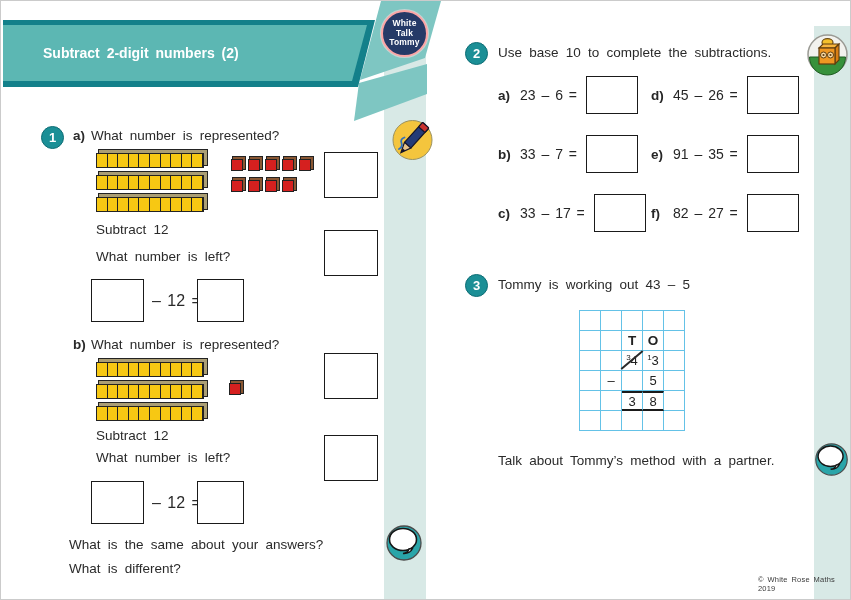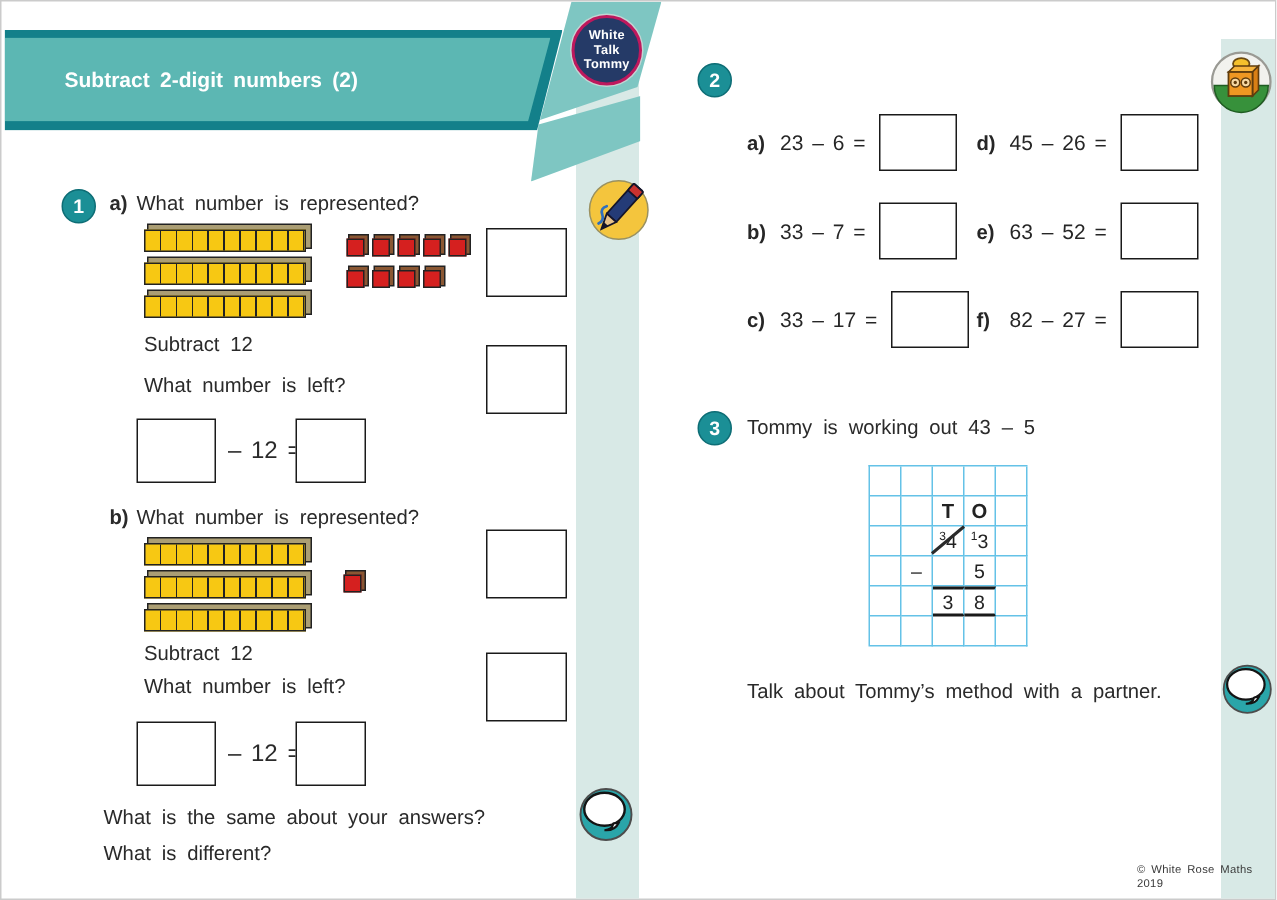--- a/index.html
+++ b/index.html
@@ -21,21 +21,21 @@
     clip-path:polygon(8px 24px,76px 5px,76px 35px,3px 62px);}
   
   .banner-outer{left:2px;top:19px;width:372px;height:67px;background:#13808a;
     clip-path:polygon(0 0,100% 0,calc(100% - 17px) 100%,0 100%);}
   .banner-inner{position:absolute;left:0;top:5px;width:364px;height:56px;background:#5cb7b3;
     clip-path:polygon(0 0,100% 0,calc(100% - 15px) 100%,0 100%);}
   .banner-title{position:absolute;left:40px;top:0;height:67px;line-height:67px;margin:0;
     color:#fff;font-size:14px;font-weight:bold;word-spacing:3px;white-space:nowrap;}
   
   .logo{left:380px;top:9px;width:47px;height:47px;border-radius:50%;background:#253a67;
-    border:2px solid #be185d;box-shadow:0 0 0 1px #c3d4d2;box-sizing:border-box;
+    border:2px solid #fca5a5;box-shadow:0 0 0 1px #c3d4d2;box-sizing:border-box;
     display:flex;flex-direction:column;align-items:center;justify-content:center;}
   .logo span{font-size:8.5px;font-weight:bold;color:#fff;line-height:1.1;letter-spacing:.2px;}
   
   .badge{width:23px;height:23px;border-radius:50%;background:#1b8f96;border:1px solid #0d6d75;
     color:#fff;font-size:13px;font-weight:bold;display:flex;align-items:center;justify-content:center;
     box-sizing:border-box;}
   
   .box{border:1.5px solid #1a1a1a;background:#fff;box-sizing:border-box;}
   
   .rods{display:flex;flex-direction:column;gap:7px;}
@@ -170,20 +170,21 @@
 
   <div class="abs" style="left:383px;top:522px;width:40px;height:40px;">
     <svg width="40" height="40" viewBox="0 0 40 40">
       <circle cx="20" cy="20" r="17" fill="#2aa5a9" stroke="#4c4c4c" stroke-width="1.3"></circle>
       <ellipse cx="19" cy="16.5" rx="13.5" ry="11" fill="#fff" stroke="#141414" stroke-width="1.6"></ellipse>
       <path d="M25 26 q-1 4 -6 4.5 q7 0.5 9.5 -5 z" fill="#fff" stroke="#141414" stroke-width="1.4"></path>
     </svg>
   </div>
 
   <div class="abs badge" style="left:464px;top:41px;">2</div>
+  <div class="abs txt" style="left:497px;top:44px;">Use base 10 to complete the subtractions.</div>
 
   <div class="abs prob-col" style="left:497px;top:74px;">
       <div class="prob">
         <span class="plabel">a)</span>
         <span class="pexpr">23 – 6 =</span>
         <span class="pbox"></span>
       </div>
       <div class="prob">
         <span class="plabel">b)</span>
         <span class="pexpr">33 – 7 =</span>
@@ -196,21 +197,21 @@
       </div>
     </div>
   <div class="abs prob-col" style="left:650px;top:74px;">
       <div class="prob">
         <span class="plabel">d)</span>
         <span class="pexpr">45 – 26 =</span>
         <span class="pbox"></span>
       </div>
       <div class="prob">
         <span class="plabel">e)</span>
-        <span class="pexpr">63 – 52 =</span>
+        <span class="pexpr">91 – 35 =</span>
         <span class="pbox"></span>
       </div>
       <div class="prob">
         <span class="plabel">f)</span>
         <span class="pexpr">82 – 27 =</span>
         <span class="pbox"></span>
       </div>
     </div>
 
   <div class="abs" style="left:805px;top:32px;width:43px;height:43px;">

